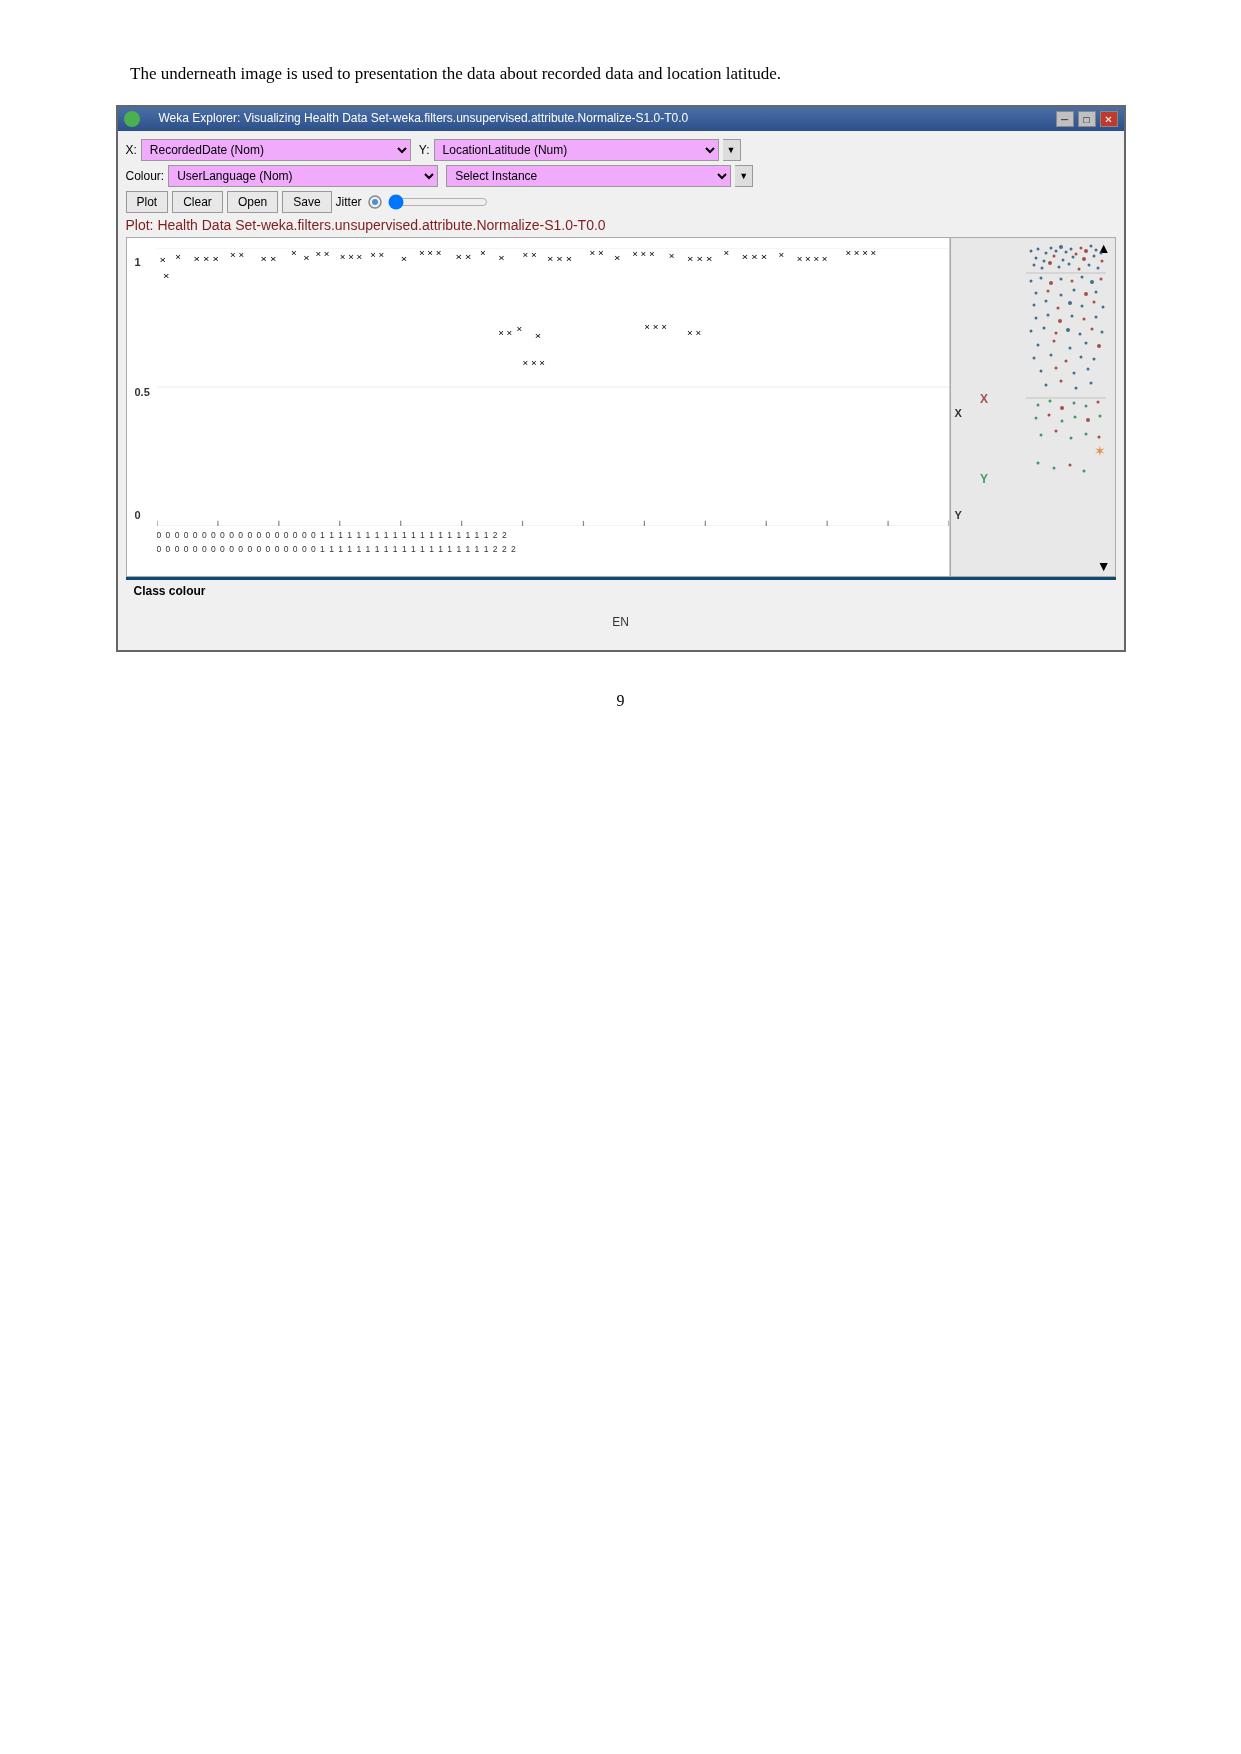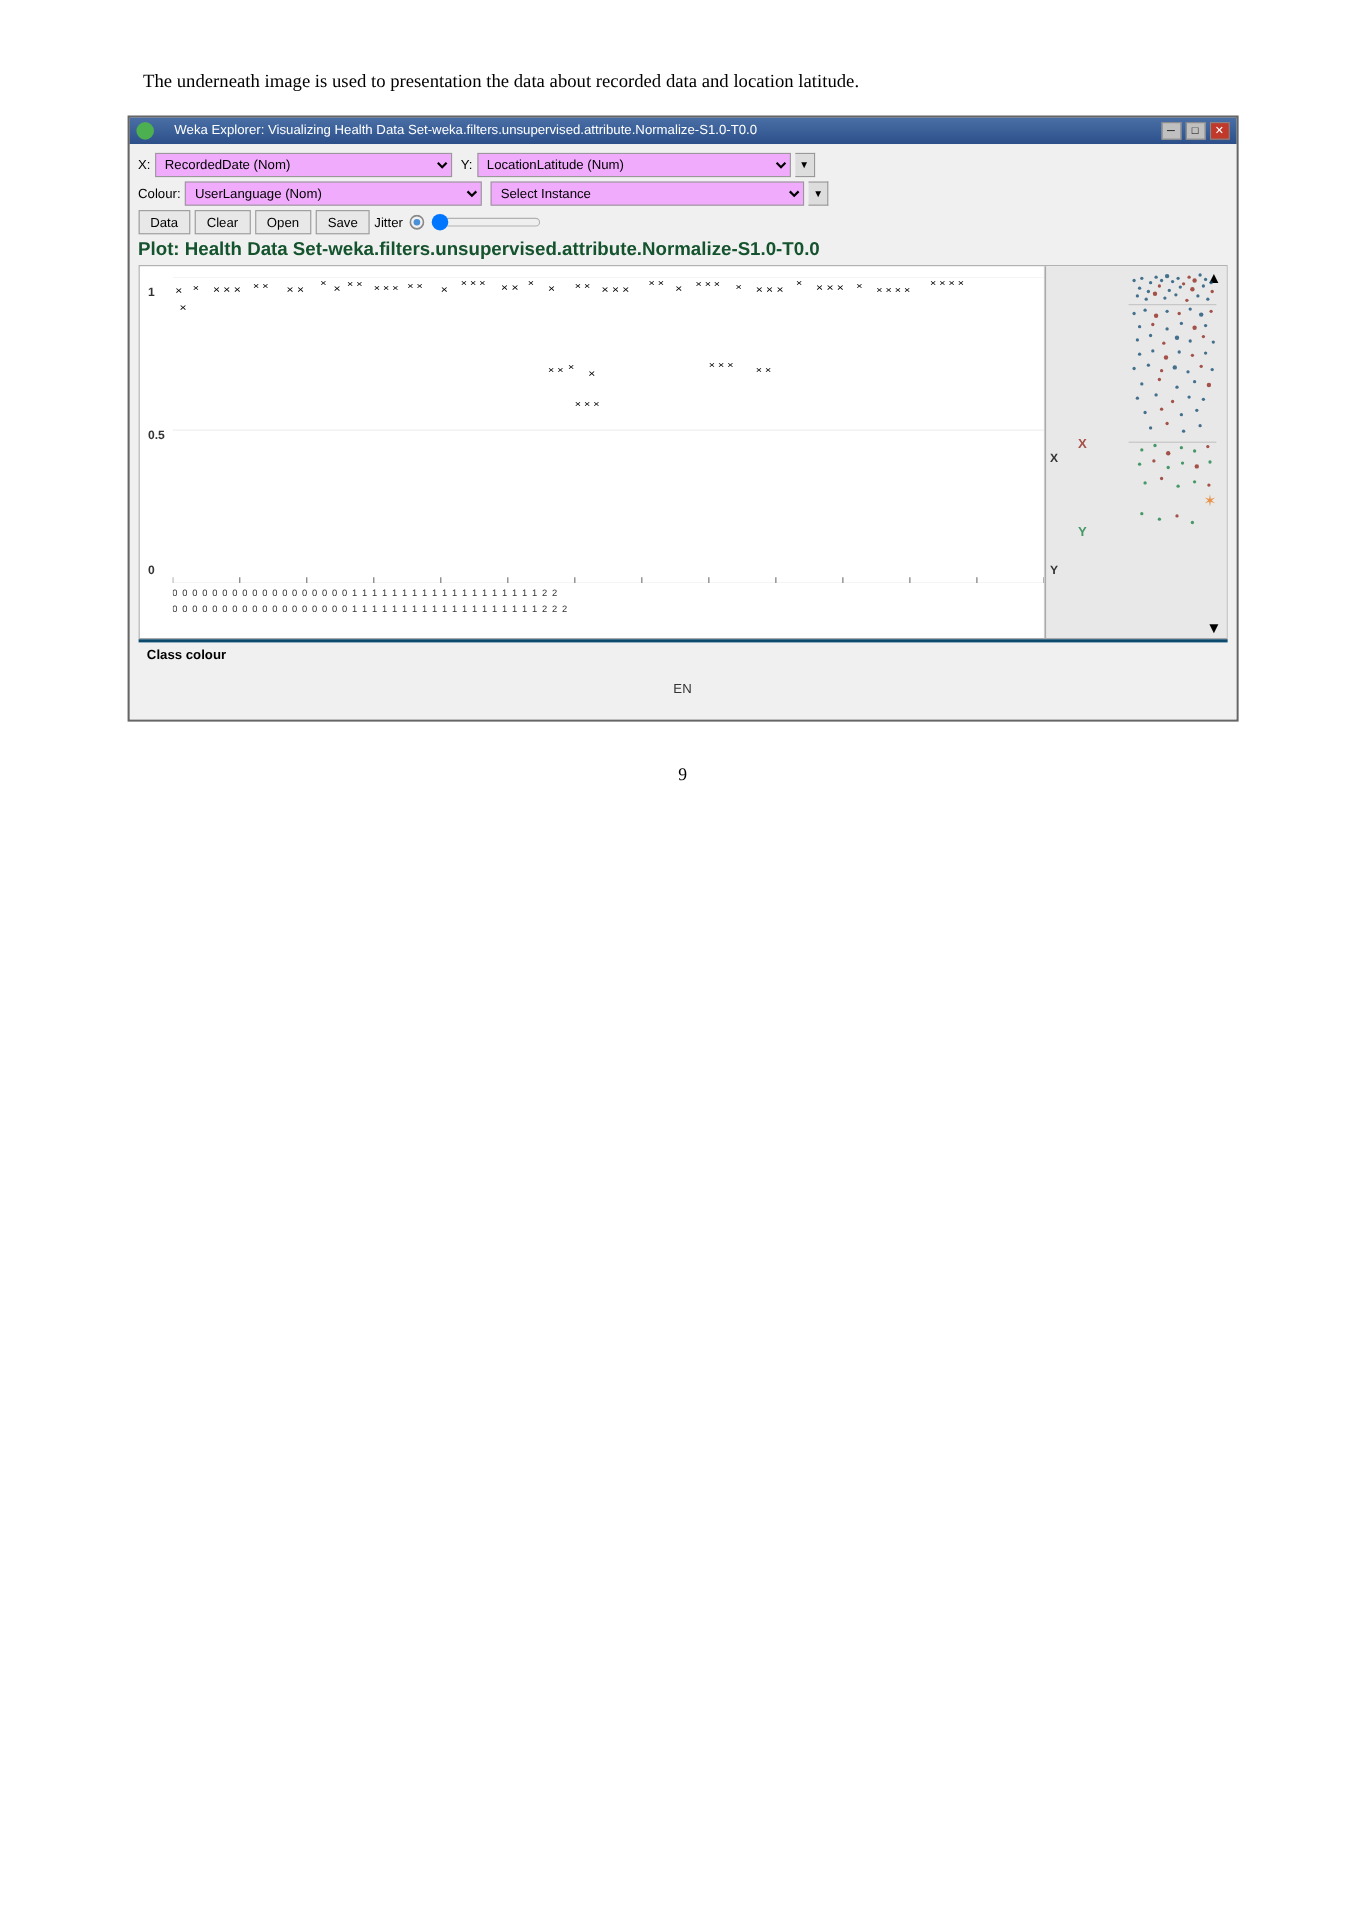--- a/index.html
+++ b/index.html
@@ -142,24 +142,24 @@
       margin-left: 0;
     }
 
     .jitter-slider {
       width: 100px;
       height: 16px;
       margin-left: 2px;
     }
 
     .plot-title {
-      font-size: 17px;
-      font-weight: bold;
+      font-size: 14px;
+      font-weight: normal;
       margin-bottom: 4px;
-      color: #14532d;
+      color: #7f1d1d;
     }
 
     .plot-area {
       display: flex;
       background: #fff;
       border: 1px solid #aaa;
       height: 340px;
       position: relative;
     }
 
@@ -304,21 +304,21 @@
       </div>
       <div class="select-group" style="margin-left:4px;">
         <select class="dropdown-select medium">
           <option>Select Instance</option>
         </select>
       </div>
       <div class="dropdown-arrow">▼</div>
     </div>
 
     <div class="btn-toolbar">
-      <button class="weka-btn">Data</button>
+      <button class="weka-btn">Plot</button>
       <button class="weka-btn">Clear</button>
       <button class="weka-btn">Open</button>
       <button class="weka-btn">Save</button>
       <span class="jitter-label">Jitter</span>
       <svg width="14" height="14" viewBox="0 0 14 14" style="margin-left:2px;">
         <circle cx="7" cy="7" r="6" fill="none" stroke="#888" stroke-width="1.5"></circle>
         <circle cx="7" cy="7" r="3" fill="#4a90d9"></circle>
       </svg>
       <input type="range" class="jitter-slider" min="0" max="100" value="0" style="">
     </div>

